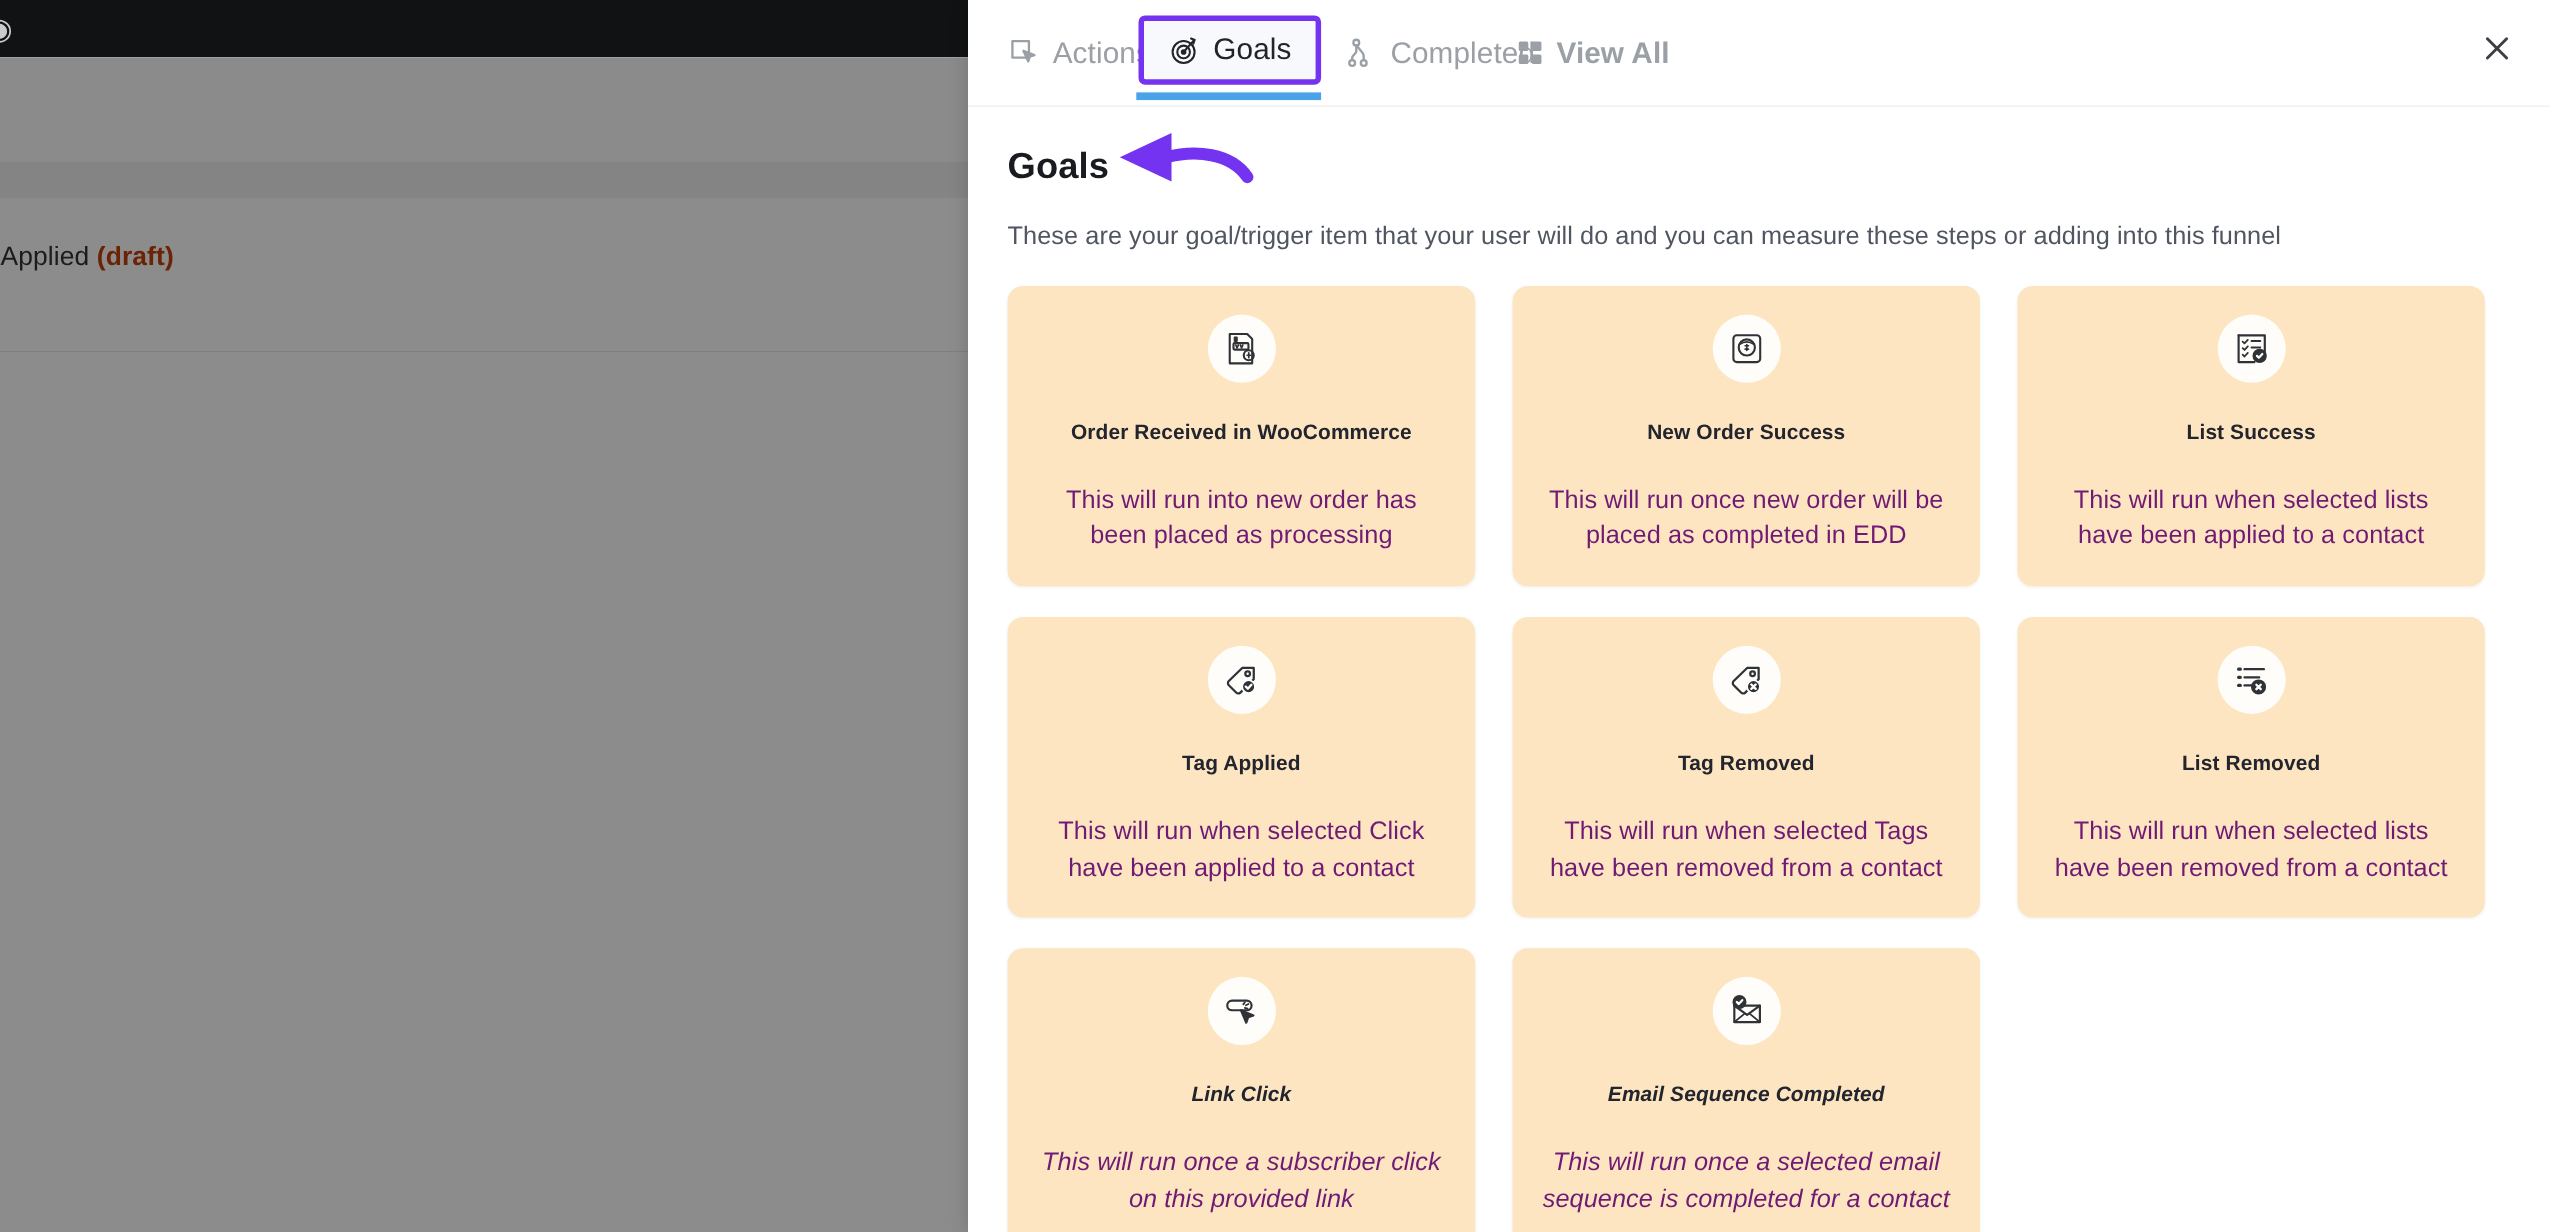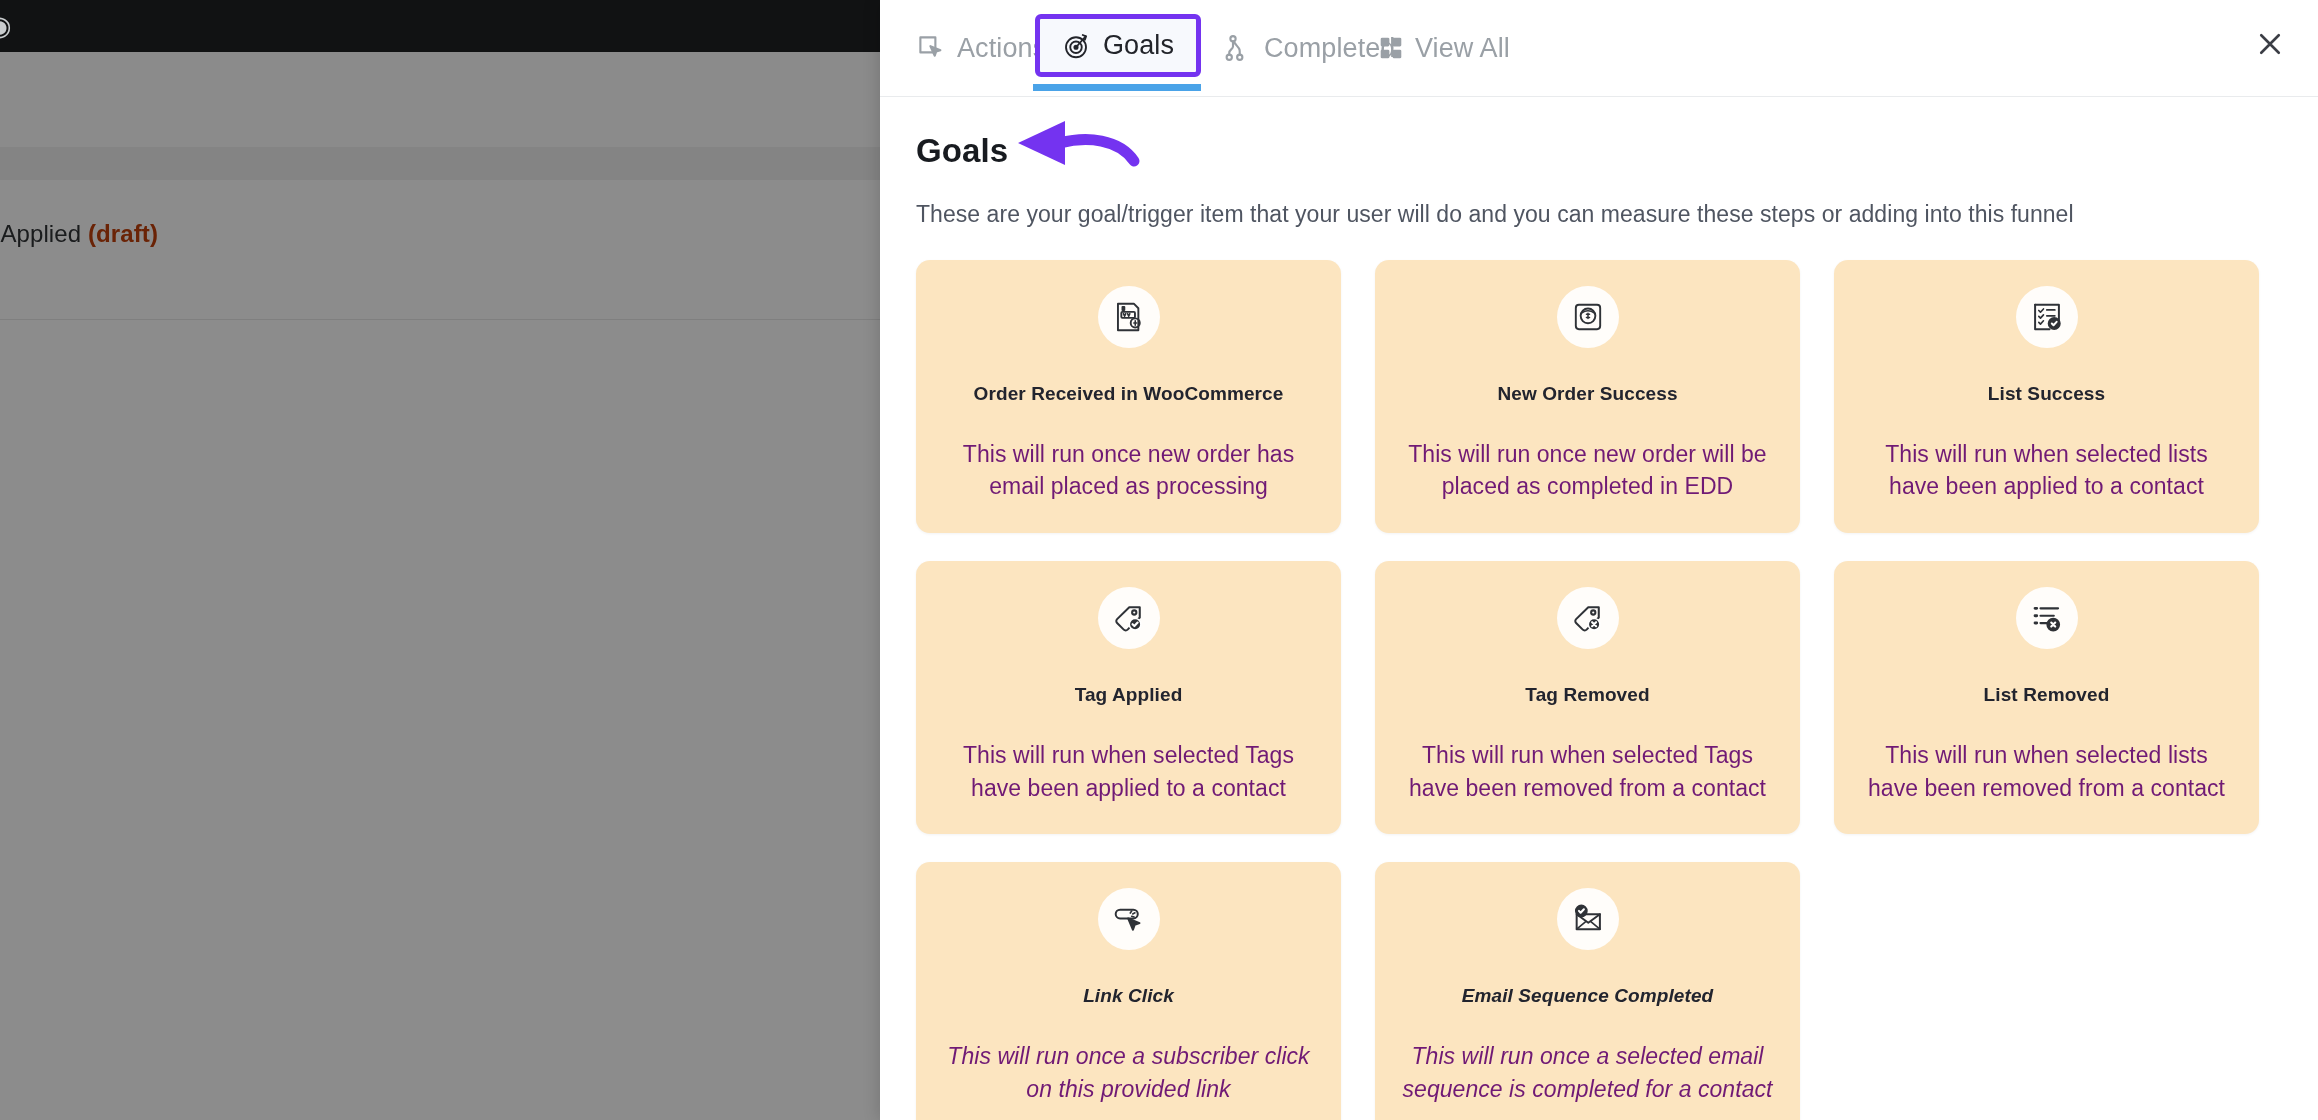--- a/index.html
+++ b/index.html
@@ -72,21 +72,21 @@
     cursor: pointer; user-select: none;
   }
   .tab .tab-label {
     font-size: 27px; color: #9aa0a6; letter-spacing: .1px; white-space: nowrap;
   }
   .tab-icon { display: flex; align-items: center; justify-content: center; }
 
   #tab-actions   { left: 36px; }
   #tab-goals     { left: 155px; }
   #tab-condition { left: 343px; }
-  #tab-viewall   { left: 498px; }
+  #tab-viewall   { left: 498px; font-weight: bold; }
 
   
   #tab-goals {
     padding: 0 22px;
     height: 63px; top: 14px;
     border: 5px solid #7433f0;
     border-radius: 6px;
     background: #f7f9fd;
   }
   #tab-goals .tab-label { color: #22242a; }
@@ -261,21 +261,21 @@
           <svg width="34" height="34" viewBox="0 0 24 24" fill="none" stroke="#2f3237" stroke-width="1.35" stroke-linecap="round" stroke-linejoin="round">
             <path d="M4.2 2.6h11.2l3.2 3.2v15.6H4.2z"></path>
             <path d="M7.4 4.9h1.3v2.2H7.4z"></path>
             <rect x="6.6" y="8.4" width="9.6" height="4.2" rx=".7"></rect>
             <path d="M8.1 9.6l.8 1.9.8-1.9M11 9.6l.8 1.9.8-1.9" stroke-width="1.1"></path>
             <circle cx="16.4" cy="16.2" r="3.2"></circle>
             <path d="M16.4 14.6v3.2M15.4 16.2h2" stroke-width="1.1"></path>
           </svg>
         </div>
         <div class="goal-title">Order Received in WooCommerce</div>
-        <div class="goal-desc">This will run once new order has email placed as processing</div>
+        <div class="goal-desc">This will run into new order has been placed as processing</div>
       </div>
 
       <div class="goal-card r1">
         <div class="goal-icon-circle">
           <svg width="34" height="34" viewBox="0 0 24 24" fill="none" stroke="#2f3237" stroke-width="1.35" stroke-linecap="round" stroke-linejoin="round">
             <rect x="3.4" y="3.4" width="17.2" height="17.2" rx="2.2"></rect>
             <circle cx="12" cy="11.2" r="5.2"></circle>
             <path d="M7.4 9.2c1.6-1.1 3-1.6 4.6-1.6s3 .5 4.6 1.6" stroke-width="1.1"></path>
             <path d="M12 9.3v3.8M10.9 10.1h2.2M10.9 12.3h2.2" stroke-width="1.05"></path>
           </svg>
@@ -302,21 +302,21 @@
       <div class="goal-card r2">
         <div class="goal-icon-circle">
           <svg width="34" height="34" viewBox="0 0 24 24" fill="none" stroke="#2f3237" stroke-width="1.45" stroke-linecap="round" stroke-linejoin="round">
             <path d="M19.6 4.4v7.2L11 20.2a1.9 1.9 0 01-2.7 0L3.6 15.5a1.9 1.9 0 010-2.7l8.6-8.4z"></path>
             <circle cx="15.7" cy="8.1" r="1.5"></circle>
             <circle cx="16.3" cy="16.4" r="4.1" fill="#2f3237" stroke="#ffffff" stroke-width="1.1"></circle>
             <path d="M14.5 16.4l1.3 1.3 2.3-2.5" stroke="#ffffff" stroke-width="1.5"></path>
           </svg>
         </div>
         <div class="goal-title">Tag Applied</div>
-        <div class="goal-desc">This will run when selected Tags have been applied to a contact</div>
+        <div class="goal-desc">This will run when selected Click have been applied to a contact</div>
       </div>
 
       <div class="goal-card r2">
         <div class="goal-icon-circle">
           <svg width="34" height="34" viewBox="0 0 24 24" fill="none" stroke="#2f3237" stroke-width="1.45" stroke-linecap="round" stroke-linejoin="round">
             <path d="M19.6 4.4v7.2L11 20.2a1.9 1.9 0 01-2.7 0L3.6 15.5a1.9 1.9 0 010-2.7l8.6-8.4z"></path>
             <circle cx="15.7" cy="8.1" r="1.5"></circle>
             <circle cx="16.3" cy="16.4" r="4.1" fill="#2f3237" stroke="#ffffff" stroke-width="1.1"></circle>
             <path d="M14.9 15l2.8 2.8M17.7 15l-2.8 2.8" stroke="#ffffff" stroke-width="1.5"></path>
           </svg>

